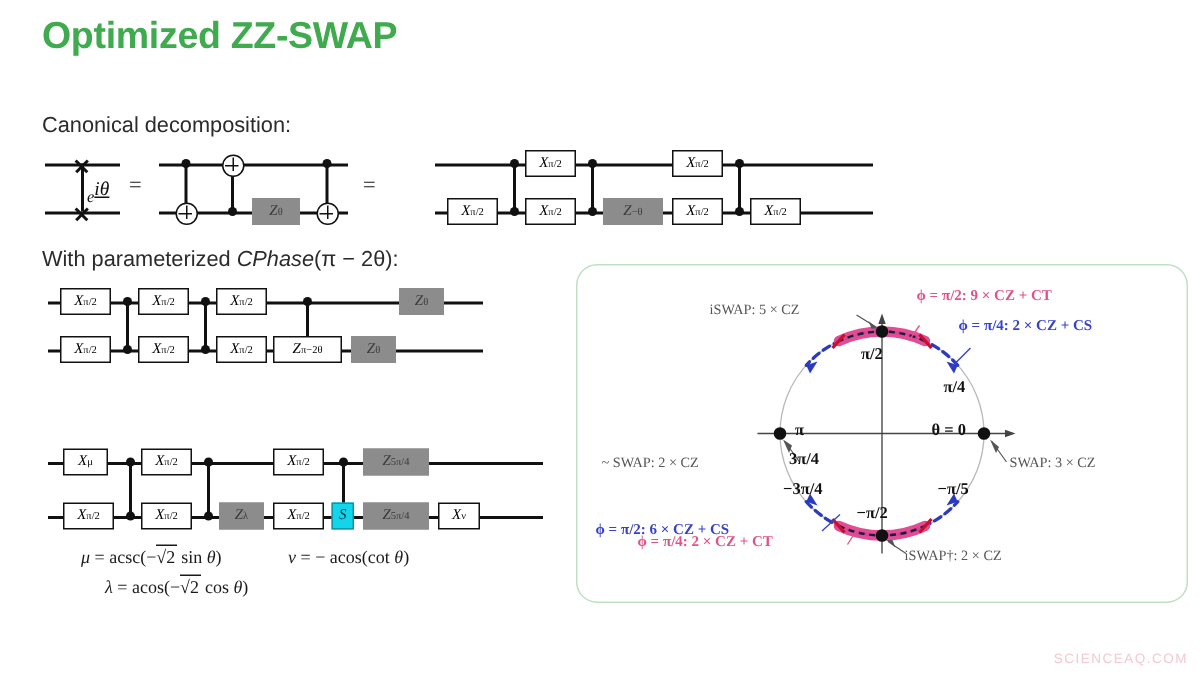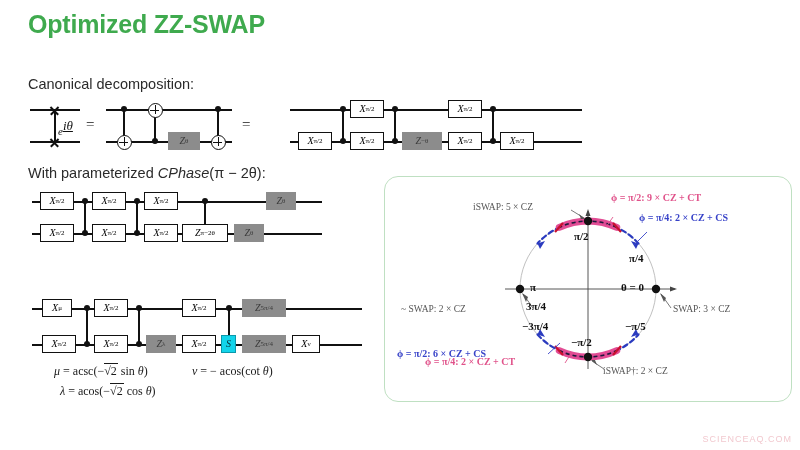--- a/index.html
+++ b/index.html
@@ -304,21 +304,21 @@
         <span class="sub">ν</span>
       </div>
   </div>
 
   <div class="formula" style="left:54px;top:364px;">
     <i>μ</i> = acsc(−<span class="sqrt">√2</span> sin <i>θ</i>)
   </div>
   <div class="formula" style="left:192px;top:364px;">
     <i>ν</i> = − acos(cot <i>θ</i>)
   </div>
-  <div class="formula" style="left:60px;top:384px;">
+  <div class="formula" style="left:70px;top:384px;">
     <i>λ</i> = acos(−<span class="sqrt">√2</span> cos <i>θ</i>)
   </div>
 
   <div class="panel">
     <svg width="406" height="224" viewBox="0 0 406 224">
 
       <circle cx="203" cy="112" r="68" fill="none" stroke="#b9b9b9" stroke-width="0.9"></circle>
 
       <line x1="203" y1="192" x2="203" y2="34" stroke="#444" stroke-width="0.9"></line>
       <line x1="120" y1="112" x2="290" y2="112" stroke="#444" stroke-width="0.9"></line>

